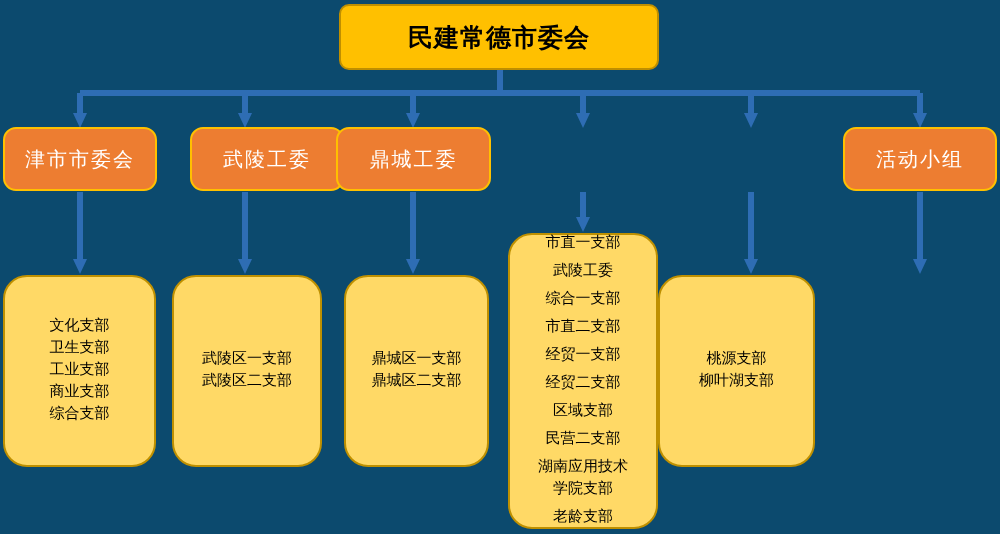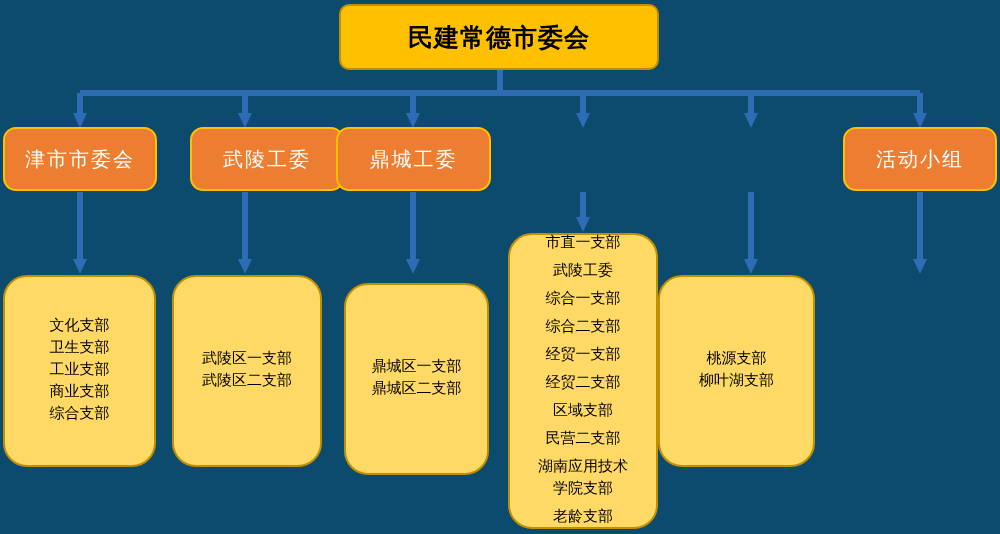--- a/index.html
+++ b/index.html
@@ -25,21 +25,21 @@
   }
   .leaf{
     top:275px;height:192px;
     background:var(--leaf-fill);border:2px solid var(--leaf-border);
     border-radius:24px;color:var(--leaf-text);
     font-size:15px;
   }
   .leaf.tall{top:233px;height:296px;}
   .b1{left:3px;width:154px;}   .l1{left:3px;width:153px;}
   .b2{left:168px;width:154px;margin-left:22px;} .l2{left:172px;width:150px;}
-  .b3{left:336px;width:155px;} .l3{left:344px;width:145px;margin-top:8px;}
+  .b3{left:336px;width:155px;} .l3{left:344px;width:145px;}
   .b4{left:507px;width:152px;} .l4{left:508px;width:150px;}
   .b5{left:672px;width:158px;} .l5{left:658px;width:157px;}
   .b6{left:843px;width:154px;} .l6{left:843px;width:156px;}
   .leaf-line{line-height:22px;white-space:nowrap;}
   .tall .leaf-line{white-space:normal;width:93px;margin:6px auto;word-break:break-all;}
   .connectors{position:absolute;left:0;top:0;width:1000px;height:534px;pointer-events:none;}
   .connectors path{stroke:var(--connector);stroke-width:6;fill:none;}
   .connectors marker path{stroke:none;fill:var(--connector);}
 </style>
 </head>
@@ -109,21 +109,21 @@
     <div>
         <div class="leaf-line">鼎城区一支部</div>
         <div class="leaf-line">鼎城区二支部</div>
       </div>
   </div>
   <div class="node leaf tall l4">
     <div>
         <div class="leaf-line">市直一支部</div>
         <div class="leaf-line">武陵工委</div>
         <div class="leaf-line">综合一支部</div>
-        <div class="leaf-line">综合二支部</div>
+        <div class="leaf-line">市直二支部</div>
         <div class="leaf-line">经贸一支部</div>
         <div class="leaf-line">经贸二支部</div>
         <div class="leaf-line">区域支部</div>
         <div class="leaf-line">民营二支部</div>
         <div class="leaf-line">湖南应用技术学院支部</div>
         <div class="leaf-line">老龄支部</div>
       </div>
   </div>
   <div class="node leaf l5">
     <div>

